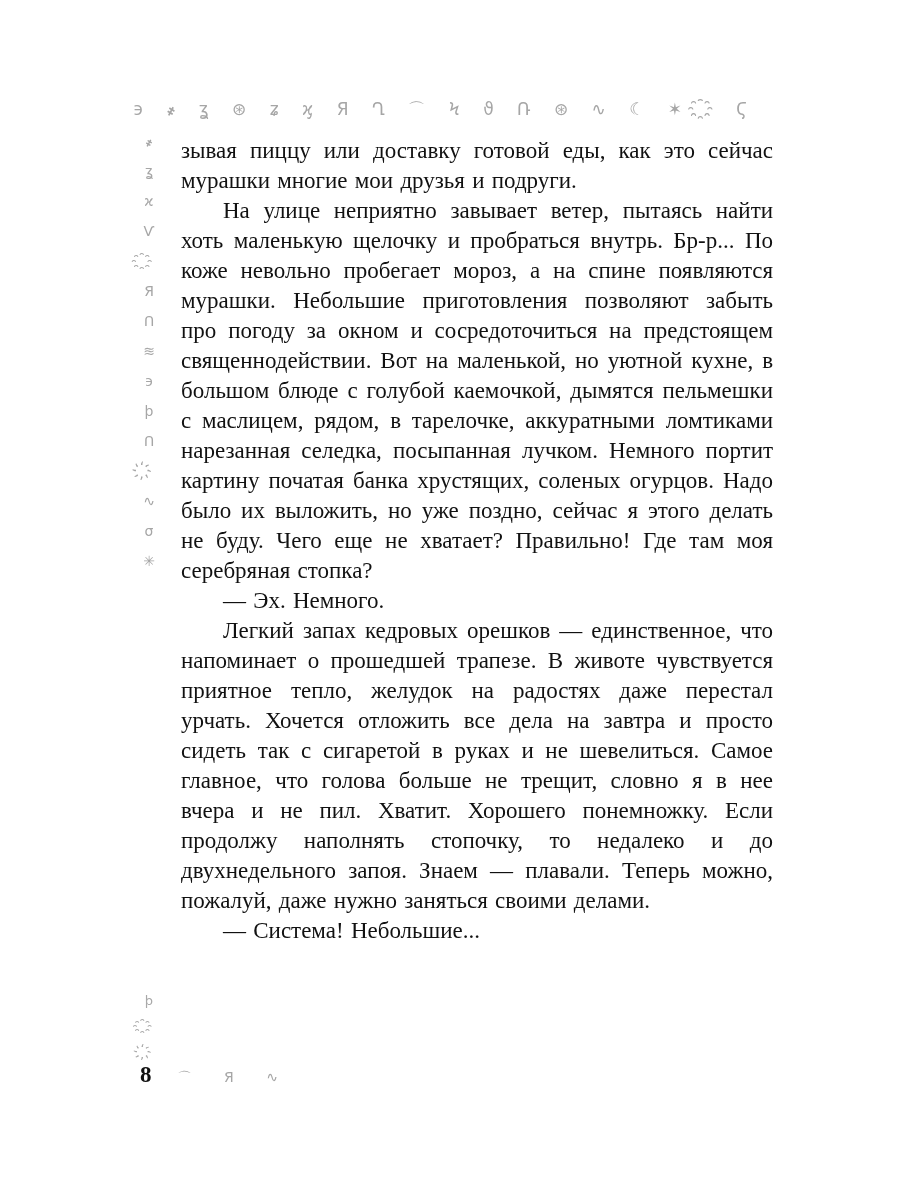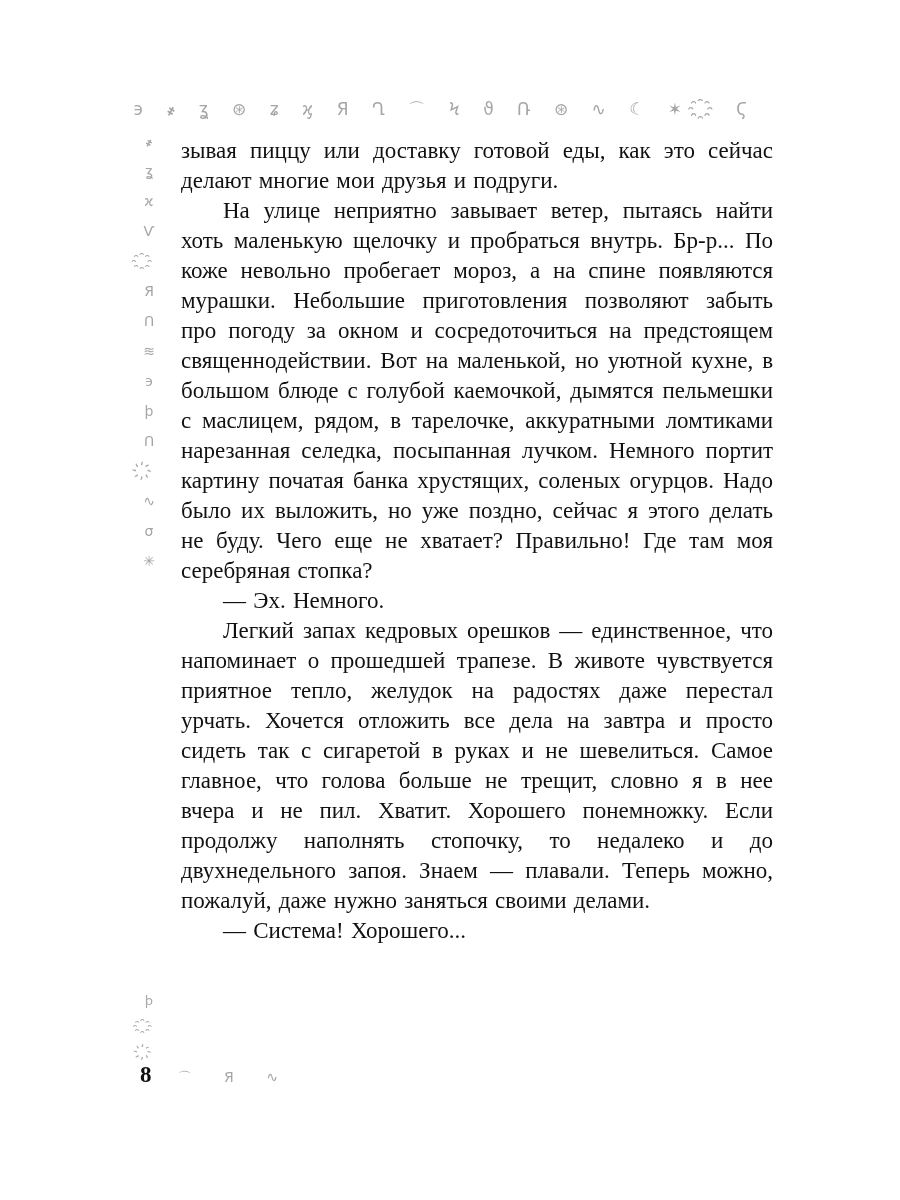--- a/index.html
+++ b/index.html
@@ -110,25 +110,25 @@
 ҉
 ∿
 σ
 ✳</div>
 
   <div class="ornament ornament-bottom-left">ϸ
 ҈
 ҉</div>
 
   <div class="text-block">
-    <p>зывая пиццу или доставку готовой еды, как это сейчас делают многие мои друзья и подруги.</p>
+    <p>зывая пиццу или доставку готовой еды, как это сейчас мурашки многие мои друзья и подруги.</p>
     <p class="indented">На улице неприятно завывает ветер, пытаясь найти хоть маленькую щелочку и пробраться внутрь. Бр-р... По коже невольно пробегает мороз, а на спине появляются мурашки. Небольшие приготовления позволяют забыть про погоду за окном и сосредоточиться на предстоящем священнодействии. Вот на маленькой, но уютной кухне, в большом блюде с голубой каемочкой, дымятся пельмешки с маслицем, рядом, в тарелочке, аккуратными ломтиками нарезанная селедка, посыпанная лучком. Немного портит картину початая банка хрустящих, соленых огурцов. Надо было их выложить, но уже поздно, сейчас я этого делать не буду. Чего еще не хватает? Правильно! Где там моя серебряная стопка?</p>
     <p class="indented">— Эх. Немного.</p>
     <p class="indented">Легкий запах кедровых орешков — единственное, что напоминает о прошедшей трапезе. В животе чувствуется приятное тепло, желудок на радостях даже перестал урчать. Хочется отложить все дела на завтра и просто сидеть так с сигаретой в руках и не шевелиться. Самое главное, что голова больше не трещит, словно я в нее вчера и не пил. Хватит. Хорошего понемножку. Если продолжу наполнять стопочку, то недалеко и до двухнедельного запоя. Знаем — плавали. Теперь можно, пожалуй, даже нужно заняться своими делами.</p>
-    <p class="indented">— Система! Хорошего...</p>
+    <p class="indented">— Система! Небольшие...</p>
   </div>
 
   <div class="footer">
     <span class="page-number">8</span>
     <span class="ornament ornament-footer">⌒ Я ∿</span>
   </div>
 
 </div>
 
 </body></html>

